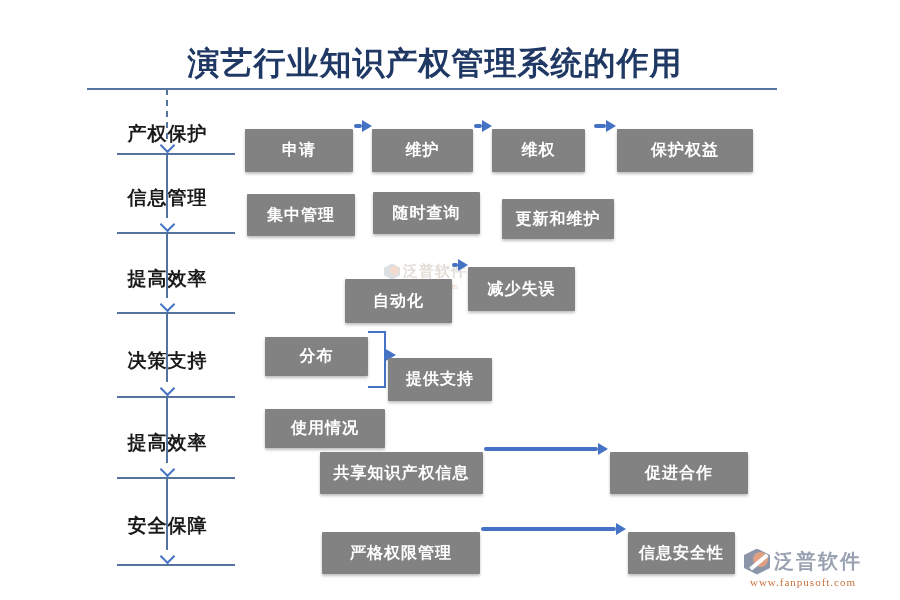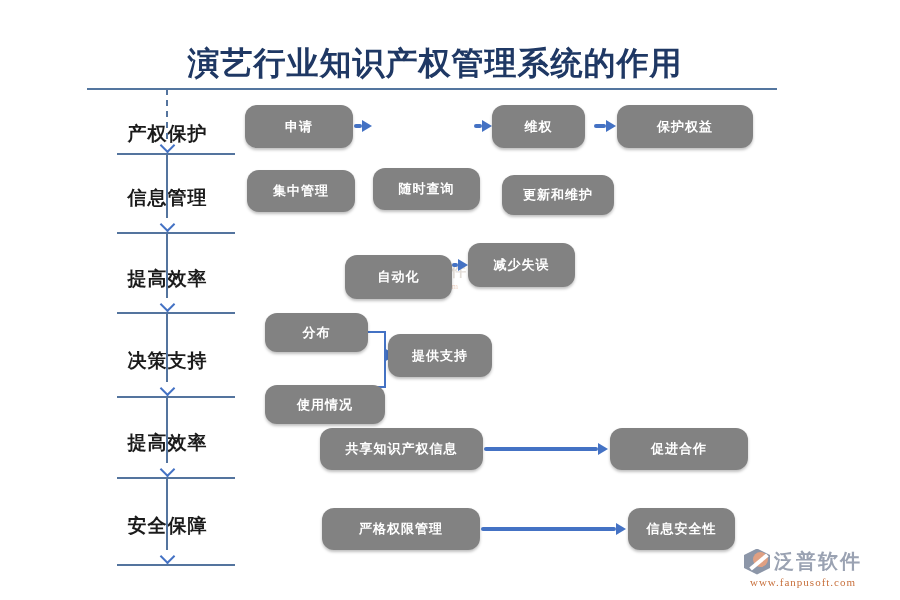--- a/index.html
+++ b/index.html
@@ -21,24 +21,24 @@
   .rule{position:absolute;left:117px;width:118px;height:2px;background:#54749E;}
   .vseg{position:absolute;left:166px;width:0;border-left:2px solid #54749E;}
   .vseg.dashed{border-left-style:dashed;}
   .chev{
     position:absolute;left:162px;width:9px;height:9px;
     border-right:2.5px solid #4472C4;border-bottom:2.5px solid #4472C4;
     transform:rotate(45deg);
   }
   
   .box{
-    position:absolute;background:#828282;border-radius:12px;
+    position:absolute;background:#828282;border-radius:1px;
     display:flex;align-items:center;justify-content:center;
-    color:#ffffff;font-weight:bold;font-size:13px;letter-spacing:1px;
-    box-shadow:0 2px 3px rgba(0,0,0,0.25);z-index:2;
+    color:#ffffff;font-weight:bold;font-size:16px;letter-spacing:1px;
+    box-shadow:0 2px 3px rgba(0,0,0,0.25);z-index:2;margin-top:24px;
   }
   
   .arrow{position:absolute;height:14px;display:flex;align-items:center;z-index:1;}
   .arrow .stem{flex:1;height:3.5px;background:#4472C4;border-radius:2px;}
   .arrow .head{width:0;height:0;border-left:10px solid #4472C4;
     border-top:6px solid transparent;border-bottom:6px solid transparent;}
   .bracket{
     position:absolute;left:368px;top:331px;width:16px;height:53px;
     border:2.5px solid #4472C4;border-left:none;z-index:1;
   }
@@ -101,20 +101,21 @@
   <div class="vseg" style="top:397px;height:66px"></div>
   <div class="chev" style="top:464px"></div>
   <div class="vseg" style="top:478px;height:72px"></div>
   <div class="chev" style="top:551px"></div>
 
   <div class="box" style="left:245px;top:105px;width:108px;height:43px">申请</div>
   <div class="arrow" style="left:354px;top:119px;width:18px">
       <i class="stem"></i>
       <i class="head"></i>
     </div>
+  <div class="box" style="left:372px;top:105px;width:101px;height:43px">维护</div>
   <div class="arrow" style="left:474px;top:119px;width:18px">
       <i class="stem"></i>
       <i class="head"></i>
     </div>
   <div class="box" style="left:492px;top:105px;width:93px;height:43px">维权</div>
   <div class="arrow" style="left:594px;top:119px;width:22px">
       <i class="stem"></i>
       <i class="head"></i>
     </div>
   <div class="box" style="left:617px;top:105px;width:136px;height:43px">保护权益</div>

